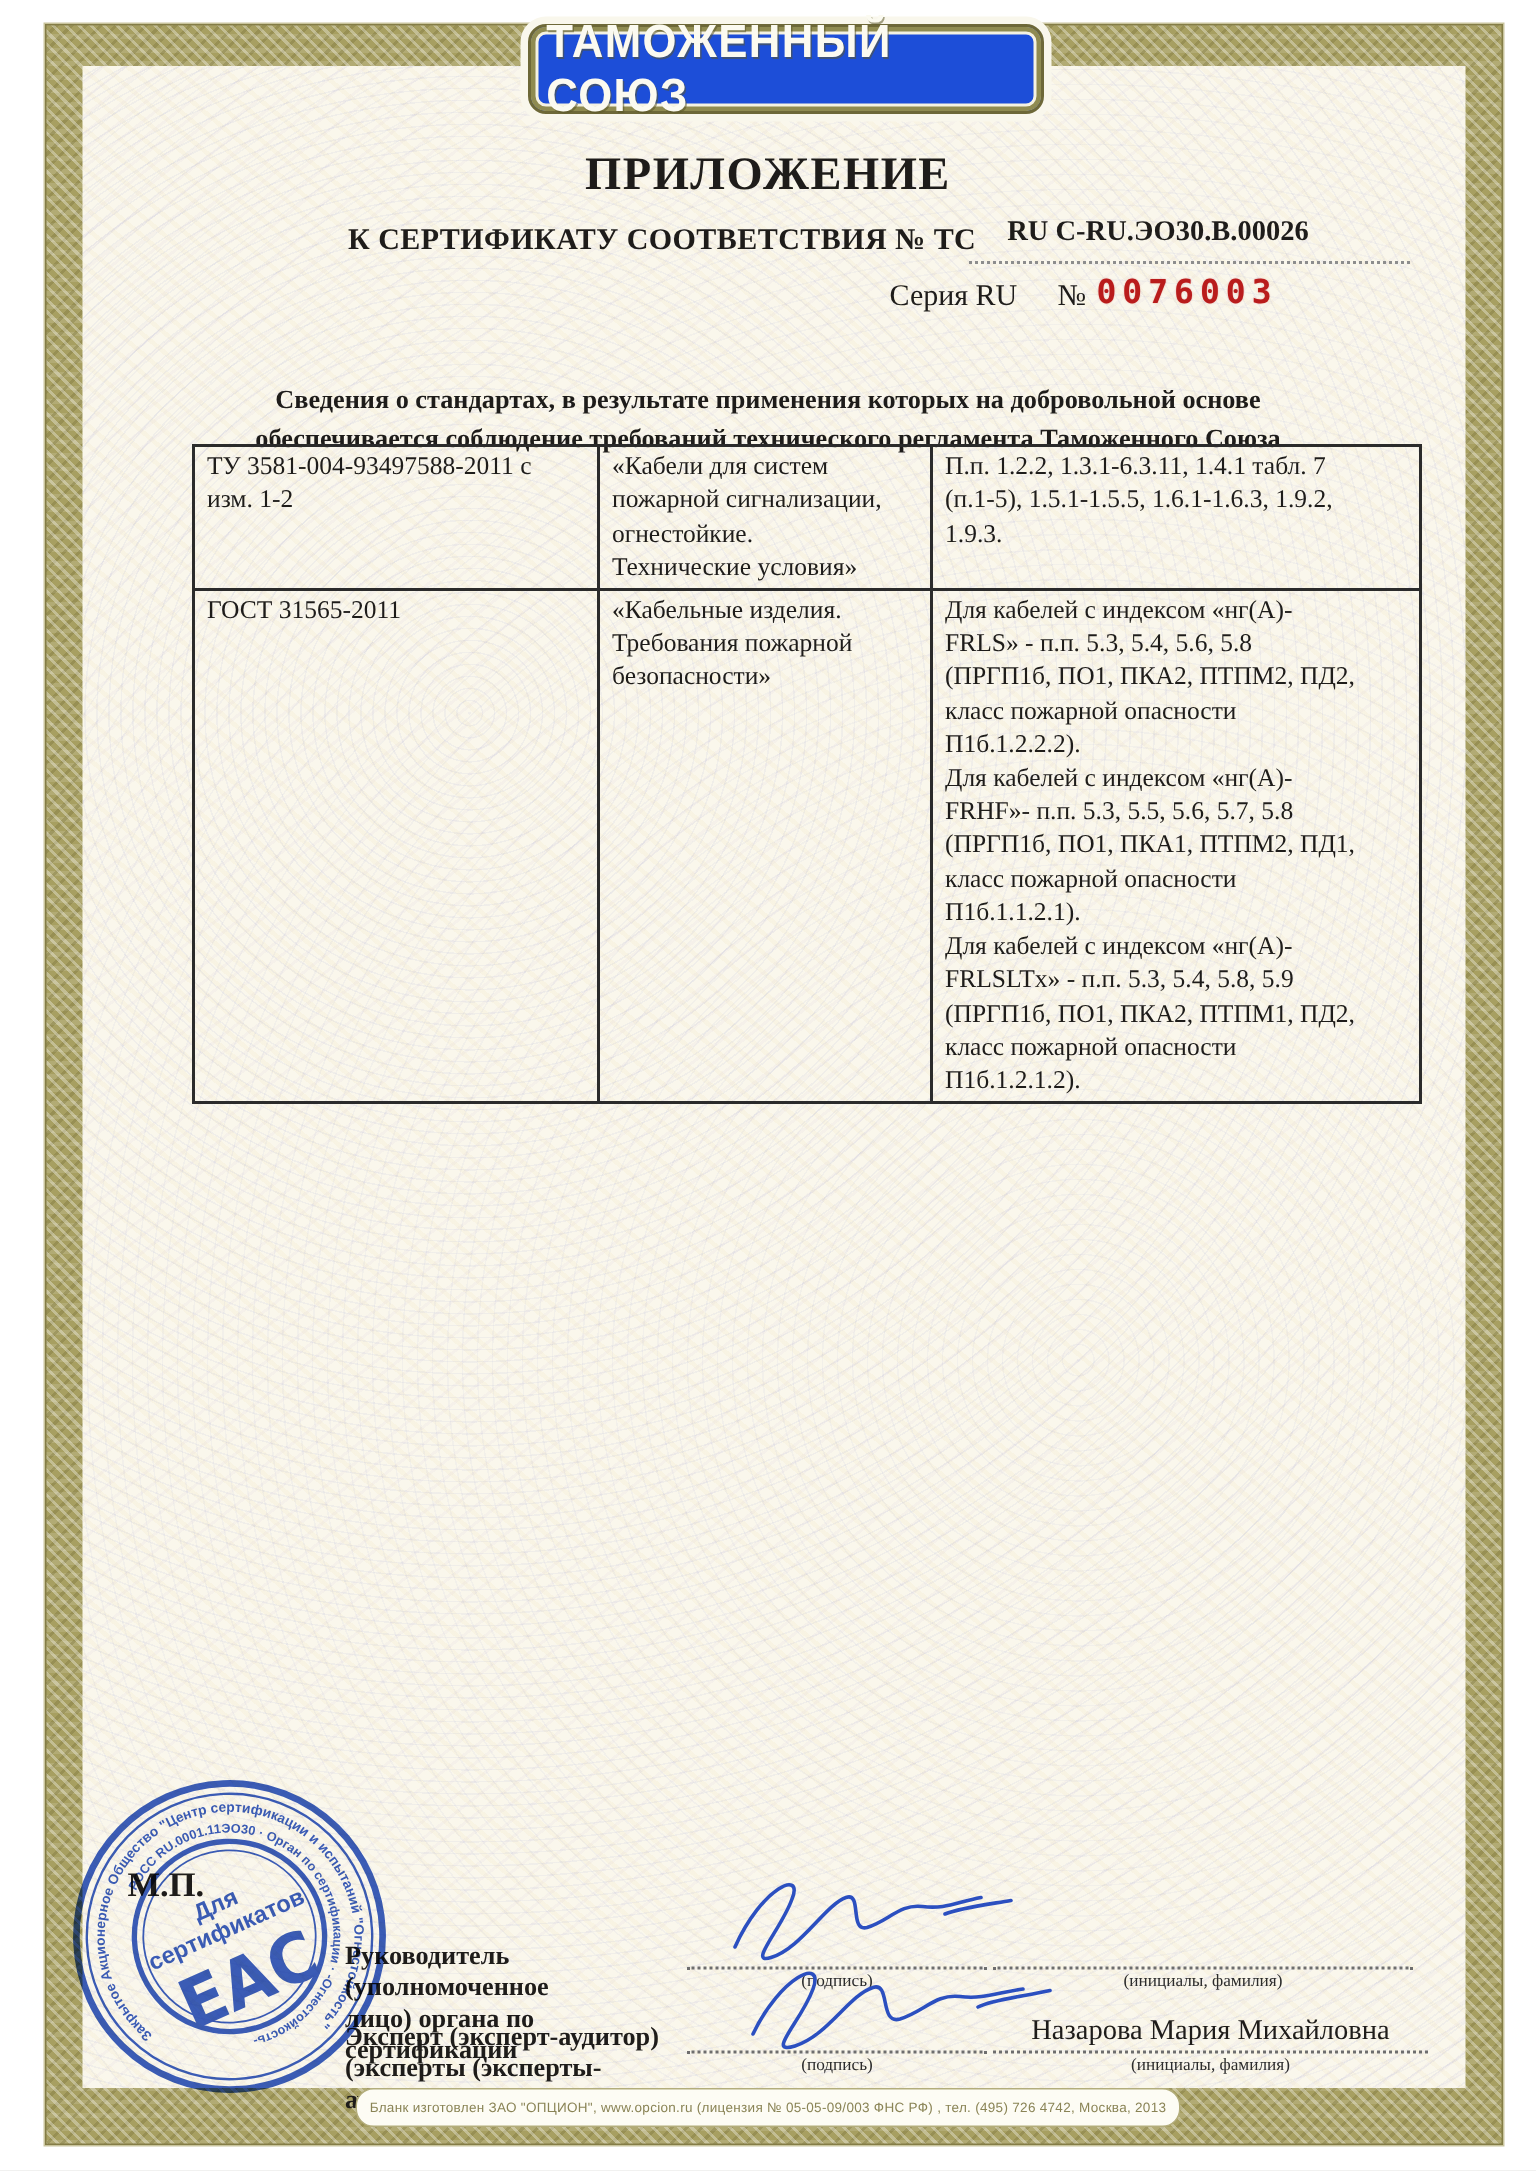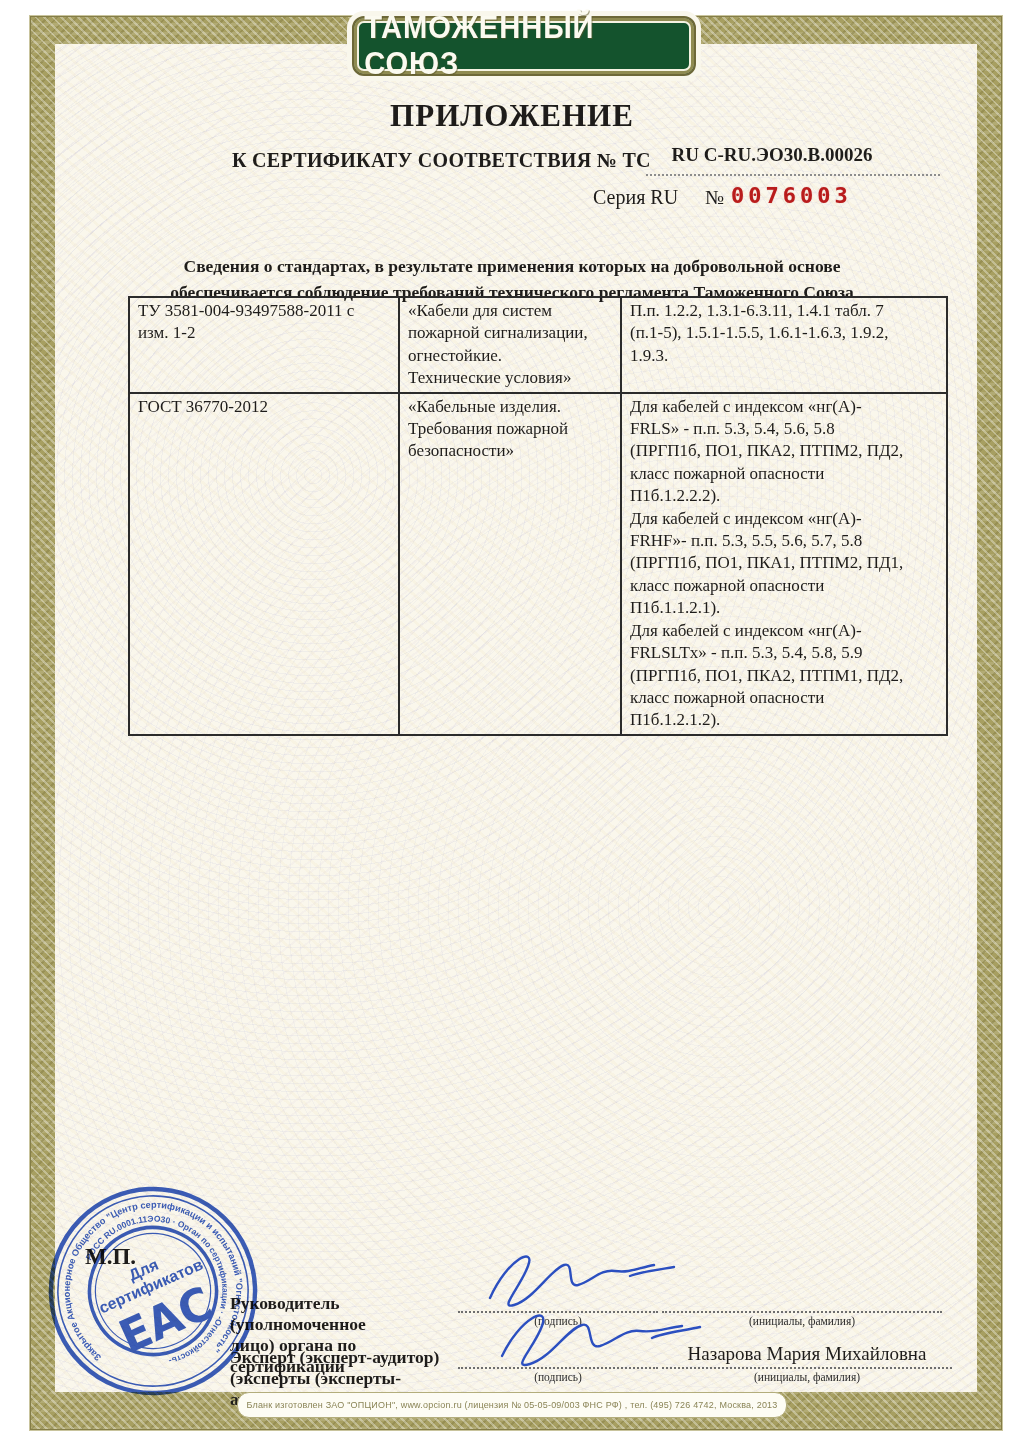--- a/index.html
+++ b/index.html
@@ -16,21 +16,21 @@
   .inner{position:absolute;left:55px;top:44px;width:922px;height:1348px;
          background-color:#faf7ec;
          background-image:
            repeating-radial-gradient(circle at 28% 32%, rgba(120,130,200,.075) 0 1px, rgba(0,0,0,0) 1px 8px),
            repeating-radial-gradient(circle at 72% 64%, rgba(120,130,200,.06) 0 1px, rgba(0,0,0,0) 1px 10px),
            repeating-linear-gradient(40deg, rgba(225,195,110,.07) 0 3px, rgba(0,0,0,0) 3px 10px),
            repeating-linear-gradient(-38deg, rgba(160,130,195,.05) 0 2px, rgba(0,0,0,0) 2px 9px);}
   .pre{white-space:pre-line;}
   
   .banner{position:absolute;left:352px;top:16px;width:340px;height:56px;z-index:6;
-          background:#14532d;border:2px solid #6d6838;border-radius:12px;
+          background:#1d4ed8;border:2px solid #6d6838;border-radius:12px;
           box-shadow:0 0 0 5px #f9f7ec, inset 0 0 0 3px #8f8b51, inset 0 0 0 5px #f5f2e2;
           display:flex;align-items:center;justify-content:center;}
   .banner span{font-family:"Liberation Sans", sans-serif;font-weight:bold;font-size:31px;
           color:#fbfaf0;letter-spacing:1px;transform:scaleX(.94);
           text-shadow:1px 1px 0 rgba(90,85,40,.55);}
   .abs{position:absolute;z-index:4;}
   .title{left:0;top:98px;width:1024px;text-align:center;font-size:31px;font-weight:bold;letter-spacing:1px;}
   .subtitle{left:232px;top:149px;font-size:20px;font-weight:bold;letter-spacing:.3px;}
   .certnum{left:652px;top:144px;width:240px;text-align:center;font-size:19px;font-weight:bold;}
   .certline{left:646px;top:150px;width:294px;height:24px;border-bottom:2px dotted #8d8d8d;}
@@ -103,21 +103,21 @@
 изм. 1-2</td>
       <td class="pre">«Кабели для систем
 пожарной сигнализации,
 огнестойкие.
 Технические условия»</td>
       <td class="pre">П.п. 1.2.2, 1.3.1-6.3.11, 1.4.1 табл. 7
 (п.1-5), 1.5.1-1.5.5, 1.6.1-1.6.3, 1.9.2,
 1.9.3.</td>
     </tr>
     <tr class="r2">
-      <td class="pre">ГОСТ 36770-2012</td>
+      <td class="pre">ГОСТ 31565-2011</td>
       <td class="pre">«Кабельные изделия.
 Требования пожарной
 безопасности»</td>
       <td class="pre">Для кабелей с индексом «нг(А)-
 FRLS» -  п.п. 5.3, 5.4, 5.6, 5.8
 (ПРГП1б, ПО1, ПКА2, ПТПМ2, ПД2,
 класс пожарной опасности
 П1б.1.2.2.2).
 Для кабелей с индексом «нг(А)-
 FRHF»- п.п. 5.3, 5.5, 5.6, 5.7, 5.8

